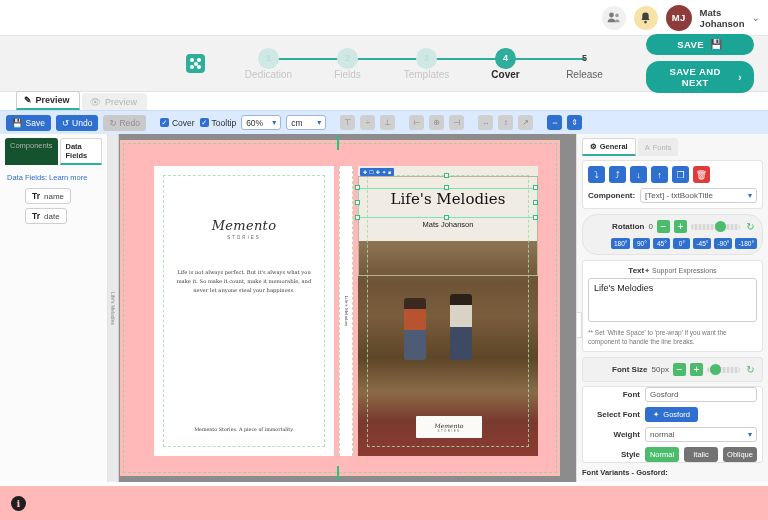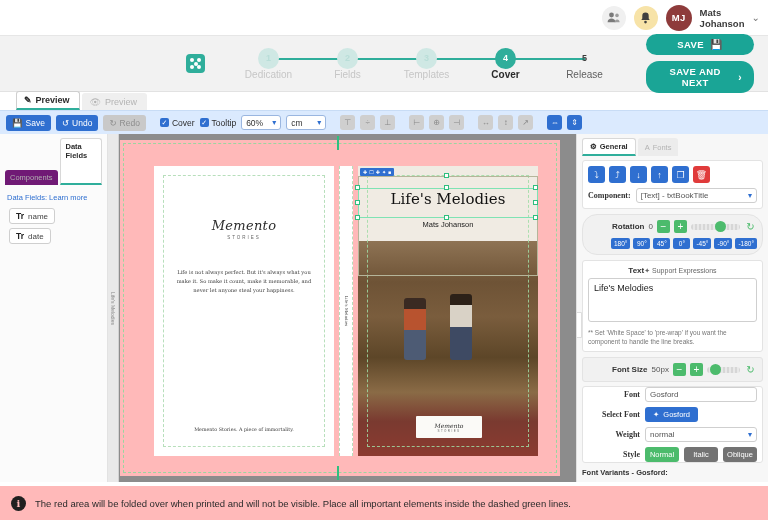--- a/index.html
+++ b/index.html
@@ -139,26 +139,26 @@
 
   
   .work { display: flex; height: 348px; background: #f7f7f7; }
 
   
   .lpanel { width: 108px; background: #fbfbfb; border-right: 1px solid #e2e2e2; padding: 4px 5px; }
   .lp-tabs { display: flex; gap: 2px; }
   .lp-tab {
     font-size: 7.5px; padding: 3px 5px; border-radius: 3px 3px 0 0; cursor: pointer;
   }
-  .lp-tab.inactive { background: #701a75; color: #b0b0b0; margin-top: 32px; }
+  .lp-tab.inactive { background: #14532d; color: #b0b0b0; }
   .lp-tab.active { background: #fff; color: #2b2b2b; font-weight: bold; border: 1px solid #d8d8d8; border-bottom: 2px solid #2fae9b; }
   .lp-link { font-size: 7.5px; color: #2f6fd0; margin: 8px 2px 6px; display: block; cursor: pointer; }
   .df-item {
     border: 1px solid #cfcfcf; border-radius: 3px; background: #fff;
-    font-size: 8px; padding: 2px 6px; margin: 0 0 4px 4px; display: inline-flex;
+    font-size: 8px; padding: 2px 6px; margin: 0 0 4px 20px; display: inline-flex;
     align-items: center; gap: 4px; cursor: pointer; color: #444;
   }
   .df-item .tt { font-weight: bold; font-size: 8.5px; color: #222; }
   .df-row { display: block; }
 
   
   .canvas-wrap { flex: 1; background: #8c8c8c; position: relative; overflow: hidden; }
   .paper { position: absolute; left: 12px; top: 6px; width: 440px; height: 336px; background: #ffb9b9; }
   .bleed-dash { position: absolute; inset: 3px; border: 1px dashed #9ad6a0; }
   .page-left {
@@ -272,21 +272,21 @@
 
   .card { background: #fff; border: 1px solid #e3e3e3; border-radius: 3px; padding: 5px; margin-bottom: 5px; }
   .btnrow { display: flex; gap: 4px; }
   .sq {
     width: 17px; height: 17px; border-radius: 3px; background: #2f6fd0;
     color: #fff; font-size: 9px; display: flex; align-items: center; justify-content: center;
     cursor: pointer;
   }
   .sq.red { background: #e03b3b; }
   .fldrow { display: flex; align-items: center; gap: 5px; margin-top: 5px; }
-  .fldlabel { font-size: 8px; font-weight: bold; color: #333; white-space: nowrap; font-family: Liberation Serif, serif; }
+  .fldlabel { font-size: 8px; font-weight: bold; color: #333; white-space: nowrap; }
   .fldlabel.r { text-align: right; width: 52px; }
   .input {
     flex: 1; height: 15px; border: 1px solid #cfcfcf; border-radius: 3px;
     background: #fff; font-size: 8px; color: #555; padding: 0 4px;
     display: flex; align-items: center; justify-content: space-between;
   }
   .input .cv { color: #2f6fd0; font-size: 8px; }
 
   .rot-wrap { background: #f1f1f1; border: 1px solid #e3e3e3; border-radius: 15px; padding: 5px; margin-bottom: 5px; }
   .rot-top { display: flex; align-items: center; gap: 4px; }
@@ -651,14 +651,13 @@
       </div>
     </div>
 
     <div class="variants">Font Variants - Gosford:</div>
 
   </div>
 </div>
 
 <div class="footer">
   <span class="info-i">i</span>
-  <span class="msg">The red area will be folded over when printed and will not be visible. Place all important elements inside the dashed green lines.</span>
 </div>
 
 </body></html>

